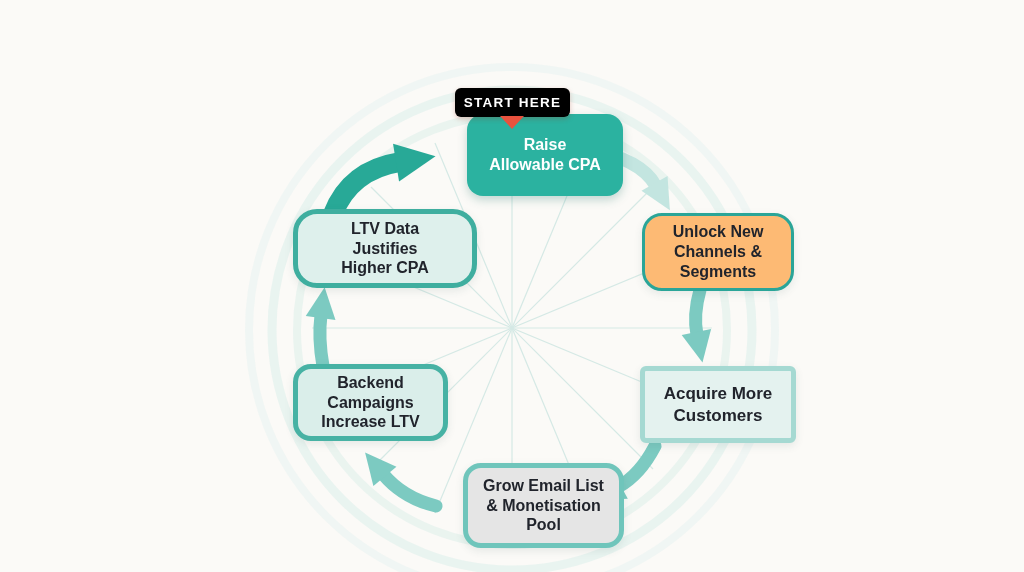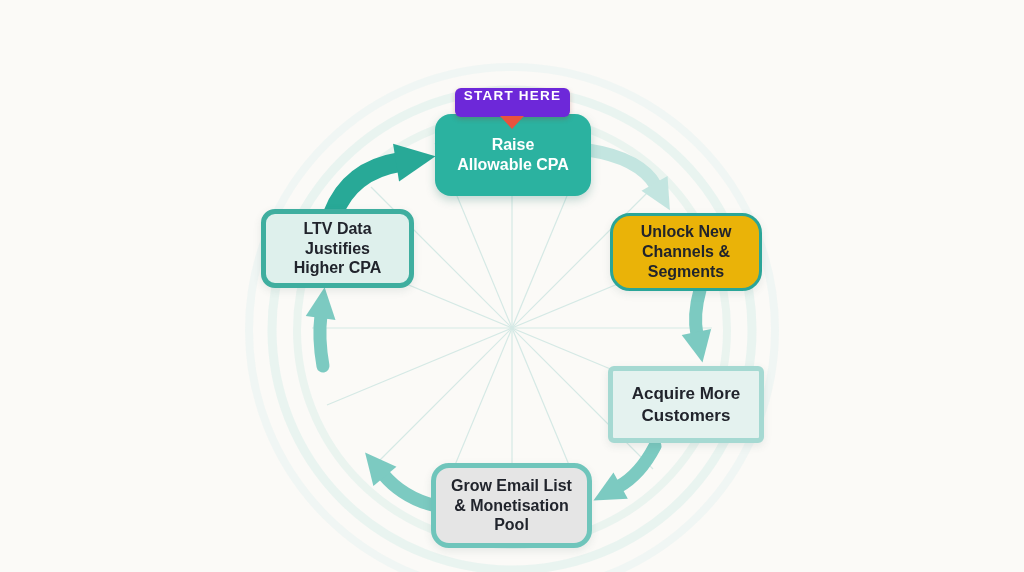--- a/index.html
+++ b/index.html
@@ -17,52 +17,53 @@
   }
   
   svg.underlay{position:absolute;top:0;left:0;z-index:1;}
   
   .step{
     position:absolute;z-index:2;
     display:flex;align-items:center;justify-content:center;
     text-align:center;font-weight:700;color:#21242c;
     box-shadow:0 3px 8px rgba(40,80,75,0.10);
     box-sizing:border-box;
+    margin-left:32px;
   }
   .step span{white-space:pre-line;line-height:1.24;}
   .step-raise{
     left:435px;top:114px;width:156px;height:82px;border-radius:16px;
     background:#2bb2a0;color:#ffffff;font-size:16px;
     box-shadow:0 4px 10px rgba(25,110,100,0.25);
   }
   .step-unlock{
     left:610px;top:213px;width:152px;height:78px;border-radius:20px;
-    background:#eab308;border:3px solid #2aa598;font-size:16px;align-items:center;
+    background:#fdba74;border:3px solid #2aa598;font-size:16px;align-items:center;
   }
   .step-acquire{
     left:608px;top:366px;width:156px;height:77px;border-radius:6px;
     background:#e4f2ef;border:5px solid #a5d9d2;font-size:17px;
   }
   .step-grow{
     left:431px;top:463px;width:161px;height:85px;border-radius:18px;
     background:#e5e5e5;border:5px solid #6fc5bb;font-size:16px;
   }
   .step-backend{
     left:261px;top:364px;width:155px;height:77px;border-radius:18px;
     background:#daeeea;border:5px solid #47b2a4;font-size:16px;
   }
   .step-ltv{
-    left:261px;top:209px;width:153px;height:79px;border-radius:14px;
+    left:261px;top:209px;width:184px;height:79px;border-radius:24px;
     background:#def0ec;border:5px solid #3fae9f;font-size:16px;
   }
   
   .start-badge{
     position:absolute;left:455px;top:88px;width:115px;height:29px;z-index:3;
-    background:#6d28d9;border-radius:6px;
-    display:flex;align-items:flex-start;justify-content:center;
+    background:#000000;border-radius:6px;
+    display:flex;align-items:center;justify-content:center;
     color:#ffffff;font-weight:700;font-size:13.5px;letter-spacing:1.2px;
     box-shadow:0 2px 5px rgba(160,40,20,0.25);
   }
   .start-badge-tail{
     position:absolute;left:500px;top:116px;z-index:3;
     width:0;height:0;
     border-left:12px solid transparent;
     border-right:12px solid transparent;
     border-top:13px solid #e9523e;
   }
@@ -122,20 +123,25 @@
   </div>
   <div class="step step-acquire">
     <span>Acquire More
 Customers</span>
   </div>
   <div class="step step-grow">
     <span>Grow Email List
 &amp; Monetisation
 Pool</span>
   </div>
+  <div class="step step-backend">
+    <span>Backend
+Campaigns
+Increase LTV</span>
+  </div>
   <div class="step step-ltv">
     <span>LTV Data
 Justifies
 Higher CPA</span>
   </div>
 
   <div class="start-badge">
     <span>START HERE</span>
   </div>
   <div class="start-badge-tail"></div>

